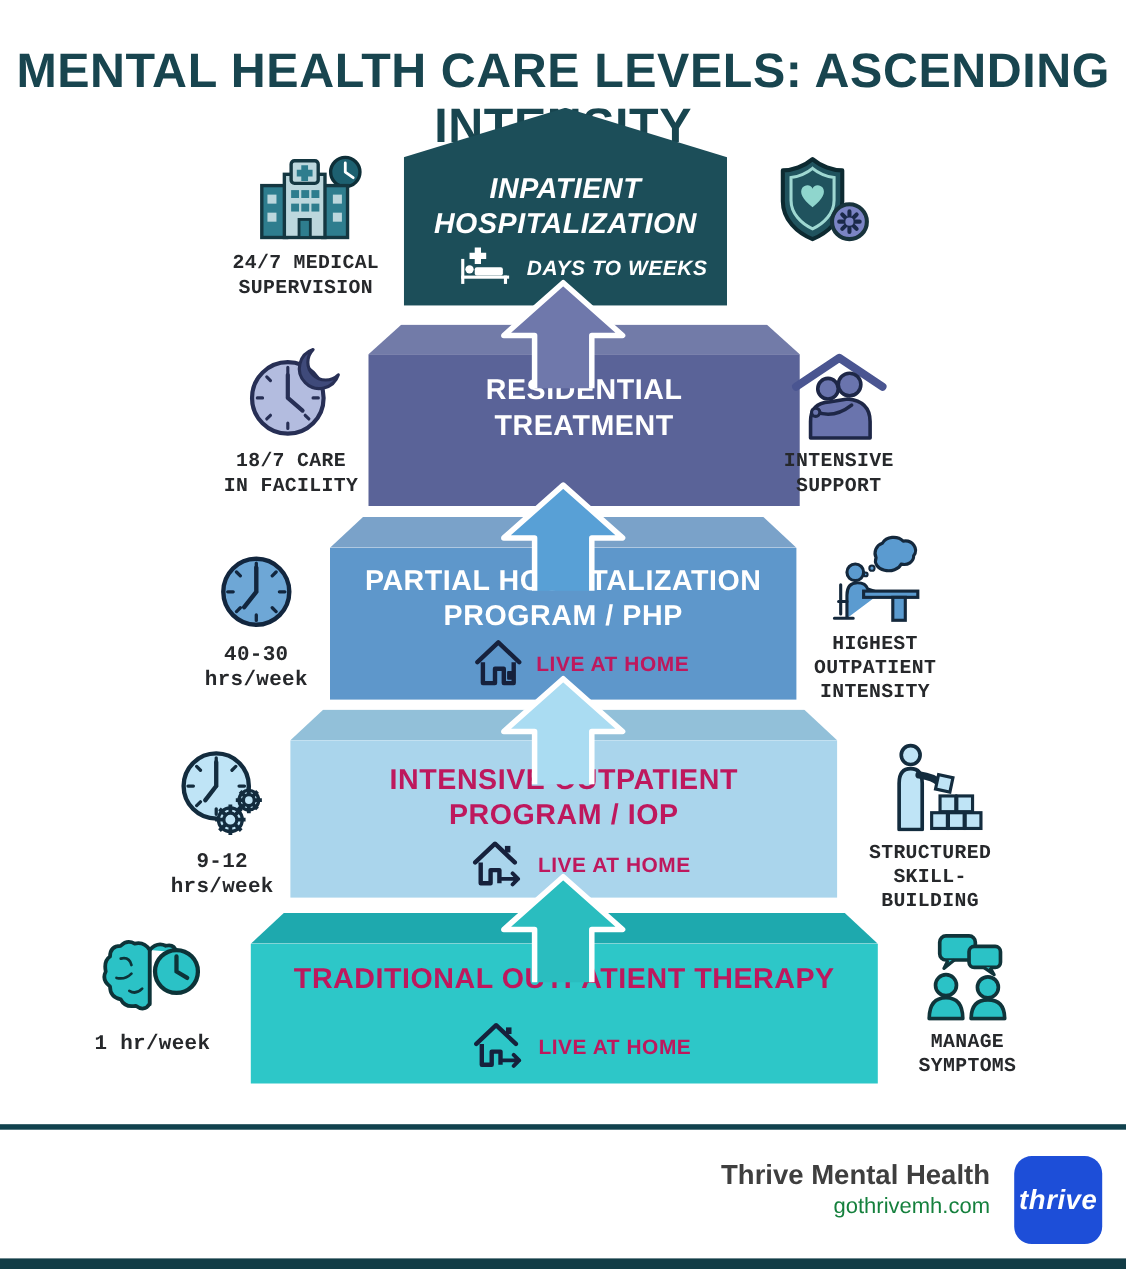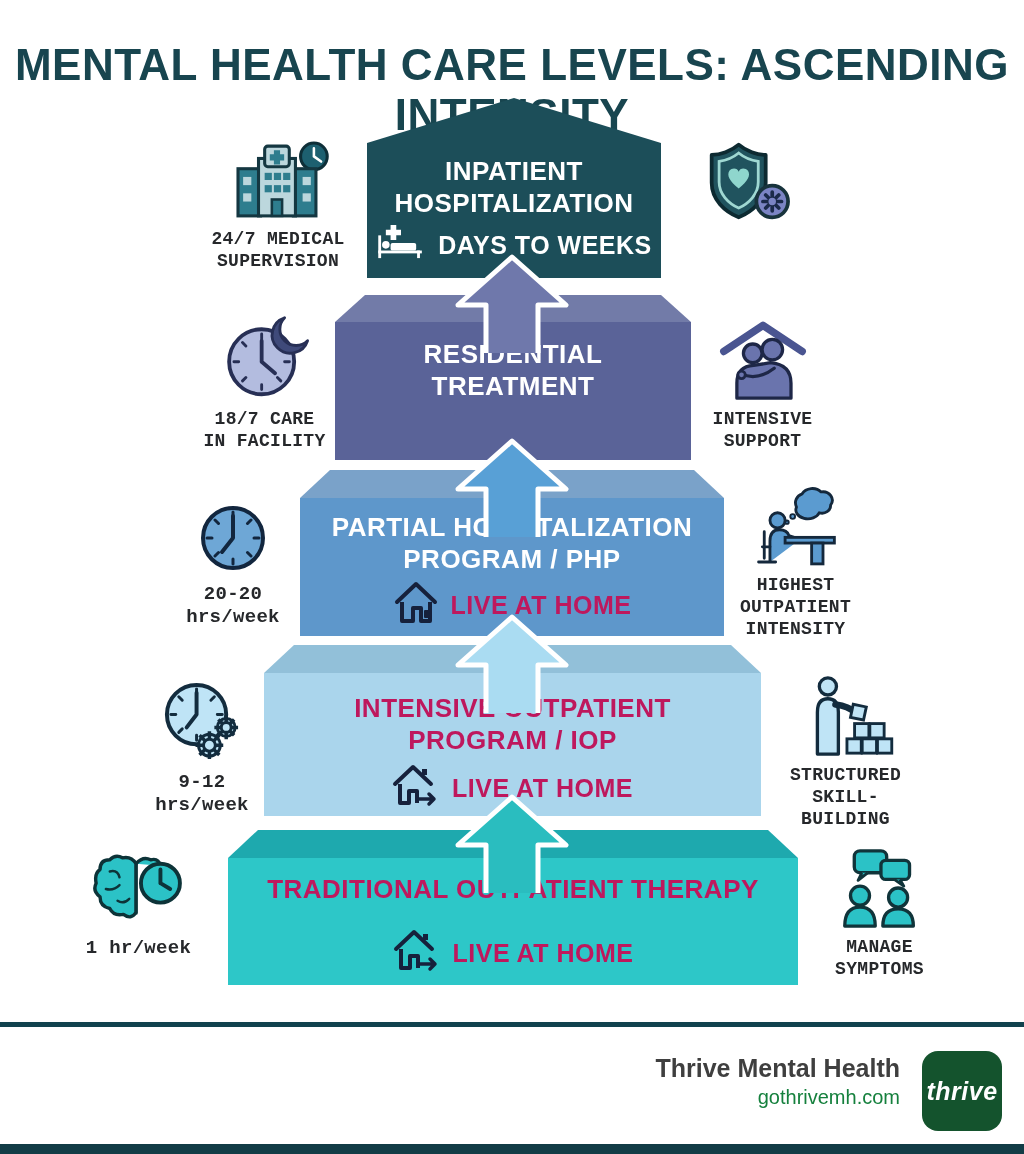--- a/index.html
+++ b/index.html
@@ -17,29 +17,29 @@
   .level{position:absolute;}
   .level .body{position:absolute;left:0;right:0;bottom:0;}
   .level .band{position:absolute;left:0;right:0;top:0;height:28px;
     clip-path:polygon(30px 0,calc(100% - 30px) 0,100% 100%,0 100%);}
   .lvl-name{
     position:absolute;left:0;width:100%;text-align:center;
     font-weight:bold;font-size:26px;line-height:1.22;letter-spacing:.5px;
     white-space:pre-line;
   }
   .tag-row{
-    position:absolute;left:0;width:100%;display:flex;align-items:center;
-    justify-content:center;gap:12px;font-weight:bold;font-size:25px;letter-spacing:.5px;
+    position:absolute;left:16px;width:100%;display:flex;align-items:center;
+    justify-content:center;gap:12px;font-weight:bold;font-size:19px;letter-spacing:.5px;
   }
   .white-t{color:#ffffff;}
   .navy-t{color:#be185d;}
   
   #lvl-inpatient{left:367px;top:98px;width:294px;height:180px;
-    background:#1c4e59;clip-path:polygon(50% 0,100% 25%,100% 100%,0 100%,0 25%);}
-  #lvl-residential{left:335px;top:295px;width:356px;height:165px;}
+    background:#1c4e59;clip-path:polygon(50% 0,100% 25%,100% 100%,0 100%,0 25%);font-style:italic;}
+  #lvl-residential{left:335px;top:295px;width:356px;height:165px;padding-left:36px;}
   #lvl-residential .body{top:27px;background:#5a6398;}
   #lvl-residential .band{height:27px;background:#727ba8;}
   #lvl-php{left:300px;top:470px;width:424px;height:166px;}
   #lvl-php .body{top:28px;background:#5e97cb;}
   #lvl-php .band{background:#7aa2c9;}
   #lvl-iop{left:264px;top:645px;width:497px;height:171px;}
   #lvl-iop .body{top:28px;background:#aad5ec;}
   #lvl-iop .band{background:#92c0d9;}
   #lvl-outpatient{left:228px;top:830px;width:570px;height:155px;}
   #lvl-outpatient .body{top:28px;background:#2dc7c8;}
@@ -50,21 +50,21 @@
   .side-label{
     text-align:center;font-weight:bold;font-size:18px;line-height:1.22;
     color:#26282b;white-space:pre-line;letter-spacing:.3px;font-family:Liberation Mono, monospace;
   }
   .side-label.hrs{font-size:19px;}
   
   #footer-rule{left:0;top:1022px;width:1024px;height:5px;background:#11424e;}
   #brand-block{right:124px;top:1054px;text-align:right;}
   #brand-name{font-size:25px;font-weight:bold;color:#3f3f3f;}
   #brand-site{font-size:20px;color:#15803d;margin-top:3px;}
-  #logo-box{left:922px;top:1051px;width:80px;height:80px;background:#14532d;border-radius:16px;
+  #logo-box{left:922px;top:1051px;width:80px;height:80px;background:#1d4ed8;border-radius:16px;
     display:flex;align-items:center;justify-content:center;}
   #logo-text{color:#ffffff;font-size:25px;font-weight:bold;font-style:italic;letter-spacing:.5px;}
   #bottom-bar{left:0;top:1144px;width:1024px;height:10px;background:#123c46;}
 </style>
 </head>
 <body>
 
 <div id="canvas">
 
   <div id="page-title" class="abs">MENTAL HEALTH CARE LEVELS: ASCENDING INTENSITY</div>
@@ -232,21 +232,21 @@
   <div class="side-item" style="left:168px;top:502px;width:130px;">
     <span>
       <svg width="72" height="72" viewBox="0 0 72 72">
         <circle cx="36" cy="36" r="30" fill="#6ea7d6" stroke="#12263e" stroke-width="4"></circle>
         <g stroke="#12263e" stroke-width="3" stroke-linecap="round">
           <path d="M36,10 v5 M36,57 v5 M10,36 h5 M57,36 h5 M18,18 l3.5,3.5 M50.5,50.5 l3.5,3.5 M18,54 l3.5,-3.5 M50.5,21.5 l3.5,-3.5"></path>
         </g>
         <path d="M36,36 V14 M36,36 L25,50" stroke="#12263e" stroke-width="4" stroke-linecap="round" fill="none"></path>
       </svg>
     </span>
-    <span class="side-label hrs">20-20
+    <span class="side-label hrs">40-30
 hrs/week</span>
   </div>
 
   <div class="side-item" style="left:728px;top:486px;width:135px;">
     <span>
       <svg width="90" height="80" viewBox="0 0 95 84">
         <path d="M48,22 a10,10 0 0,1 6,-14 a12,10 0 0,1 20,-2 a10,9 0 0,1 10,14 a9,8 0 0,1 -12,8 a12,9 0 0,1 -24,-6 Z" fill="#5b9bd0" stroke="#14283c" stroke-width="3" stroke-linejoin="round"></path>
         <circle cx="44" cy="32" r="2.5" fill="#5b9bd0" stroke="#14283c" stroke-width="2"></circle>
         <circle cx="38" cy="38" r="1.8" fill="#5b9bd0" stroke="#14283c" stroke-width="2"></circle>
         <circle cx="28" cy="36" r="8" fill="#5b9bd0" stroke="#14283c" stroke-width="3"></circle>

